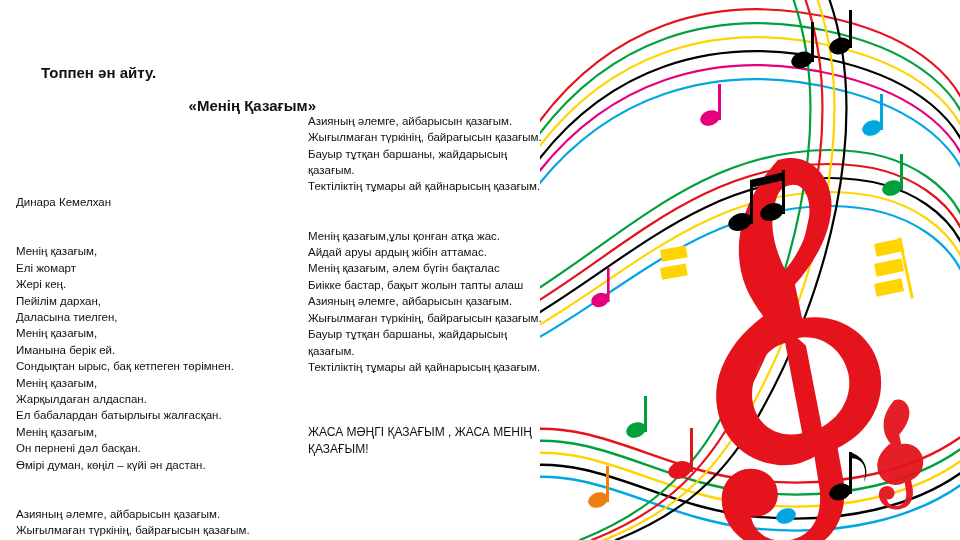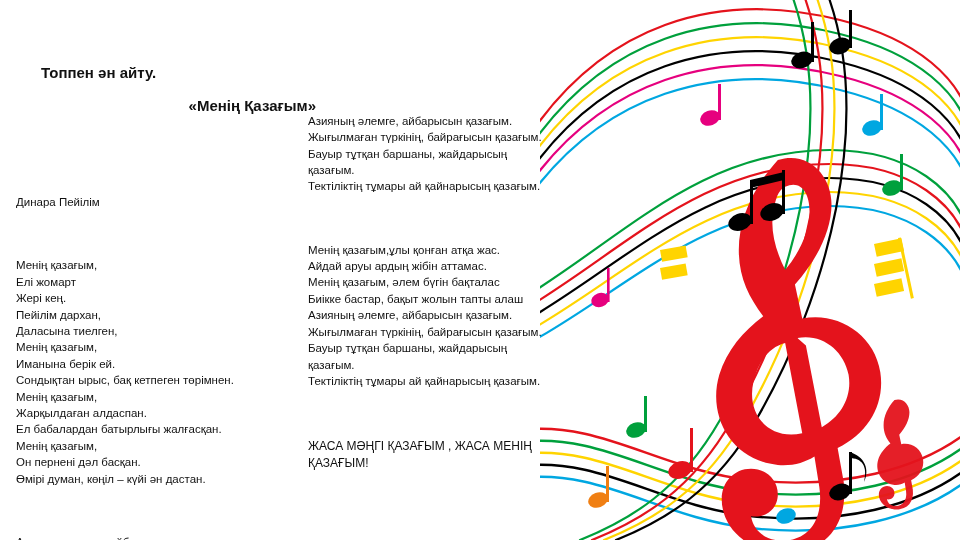--- a/index.html
+++ b/index.html
@@ -76,21 +76,20 @@
   .title-line2 {
     display: block;
     padding-left: 92px;
     text-align: right;
   }
   .author {
     margin-top: 14px;
     font-size: 11.5px;
   }
   .stanza {
-    margin-top: 14px;
   }
   .stanza:first-of-type {
     margin-top: 0;
   }
   .finale {
     margin-top: 16px;
     font-size: 12px;
     line-height: 16.4px;
   }
 </style>
@@ -214,21 +213,21 @@
       </g>
     </svg>
   </div>
 
 
   <div id="col-left" class="textcol">
     <div class="title-block">
       <span>Топпен ән айту.</span>
       <span class="title-line2">«Менің Қазағым»</span>
     </div>
-    <div class="author">Динара Пейілім</div>
+    <div class="author">Динара Кемелхан</div>
     <div class="stanza">Менің қазағым,
 Елі жомарт
 Жері кең.
 Пейілім дархан,
 Даласына тиелген,
 Менің қазағым,
 Иманына берік ей.
 Сондықтан ырыс, бақ кетпеген төрімнен.
 Менің қазағым,
 Жарқылдаған алдаспан.

